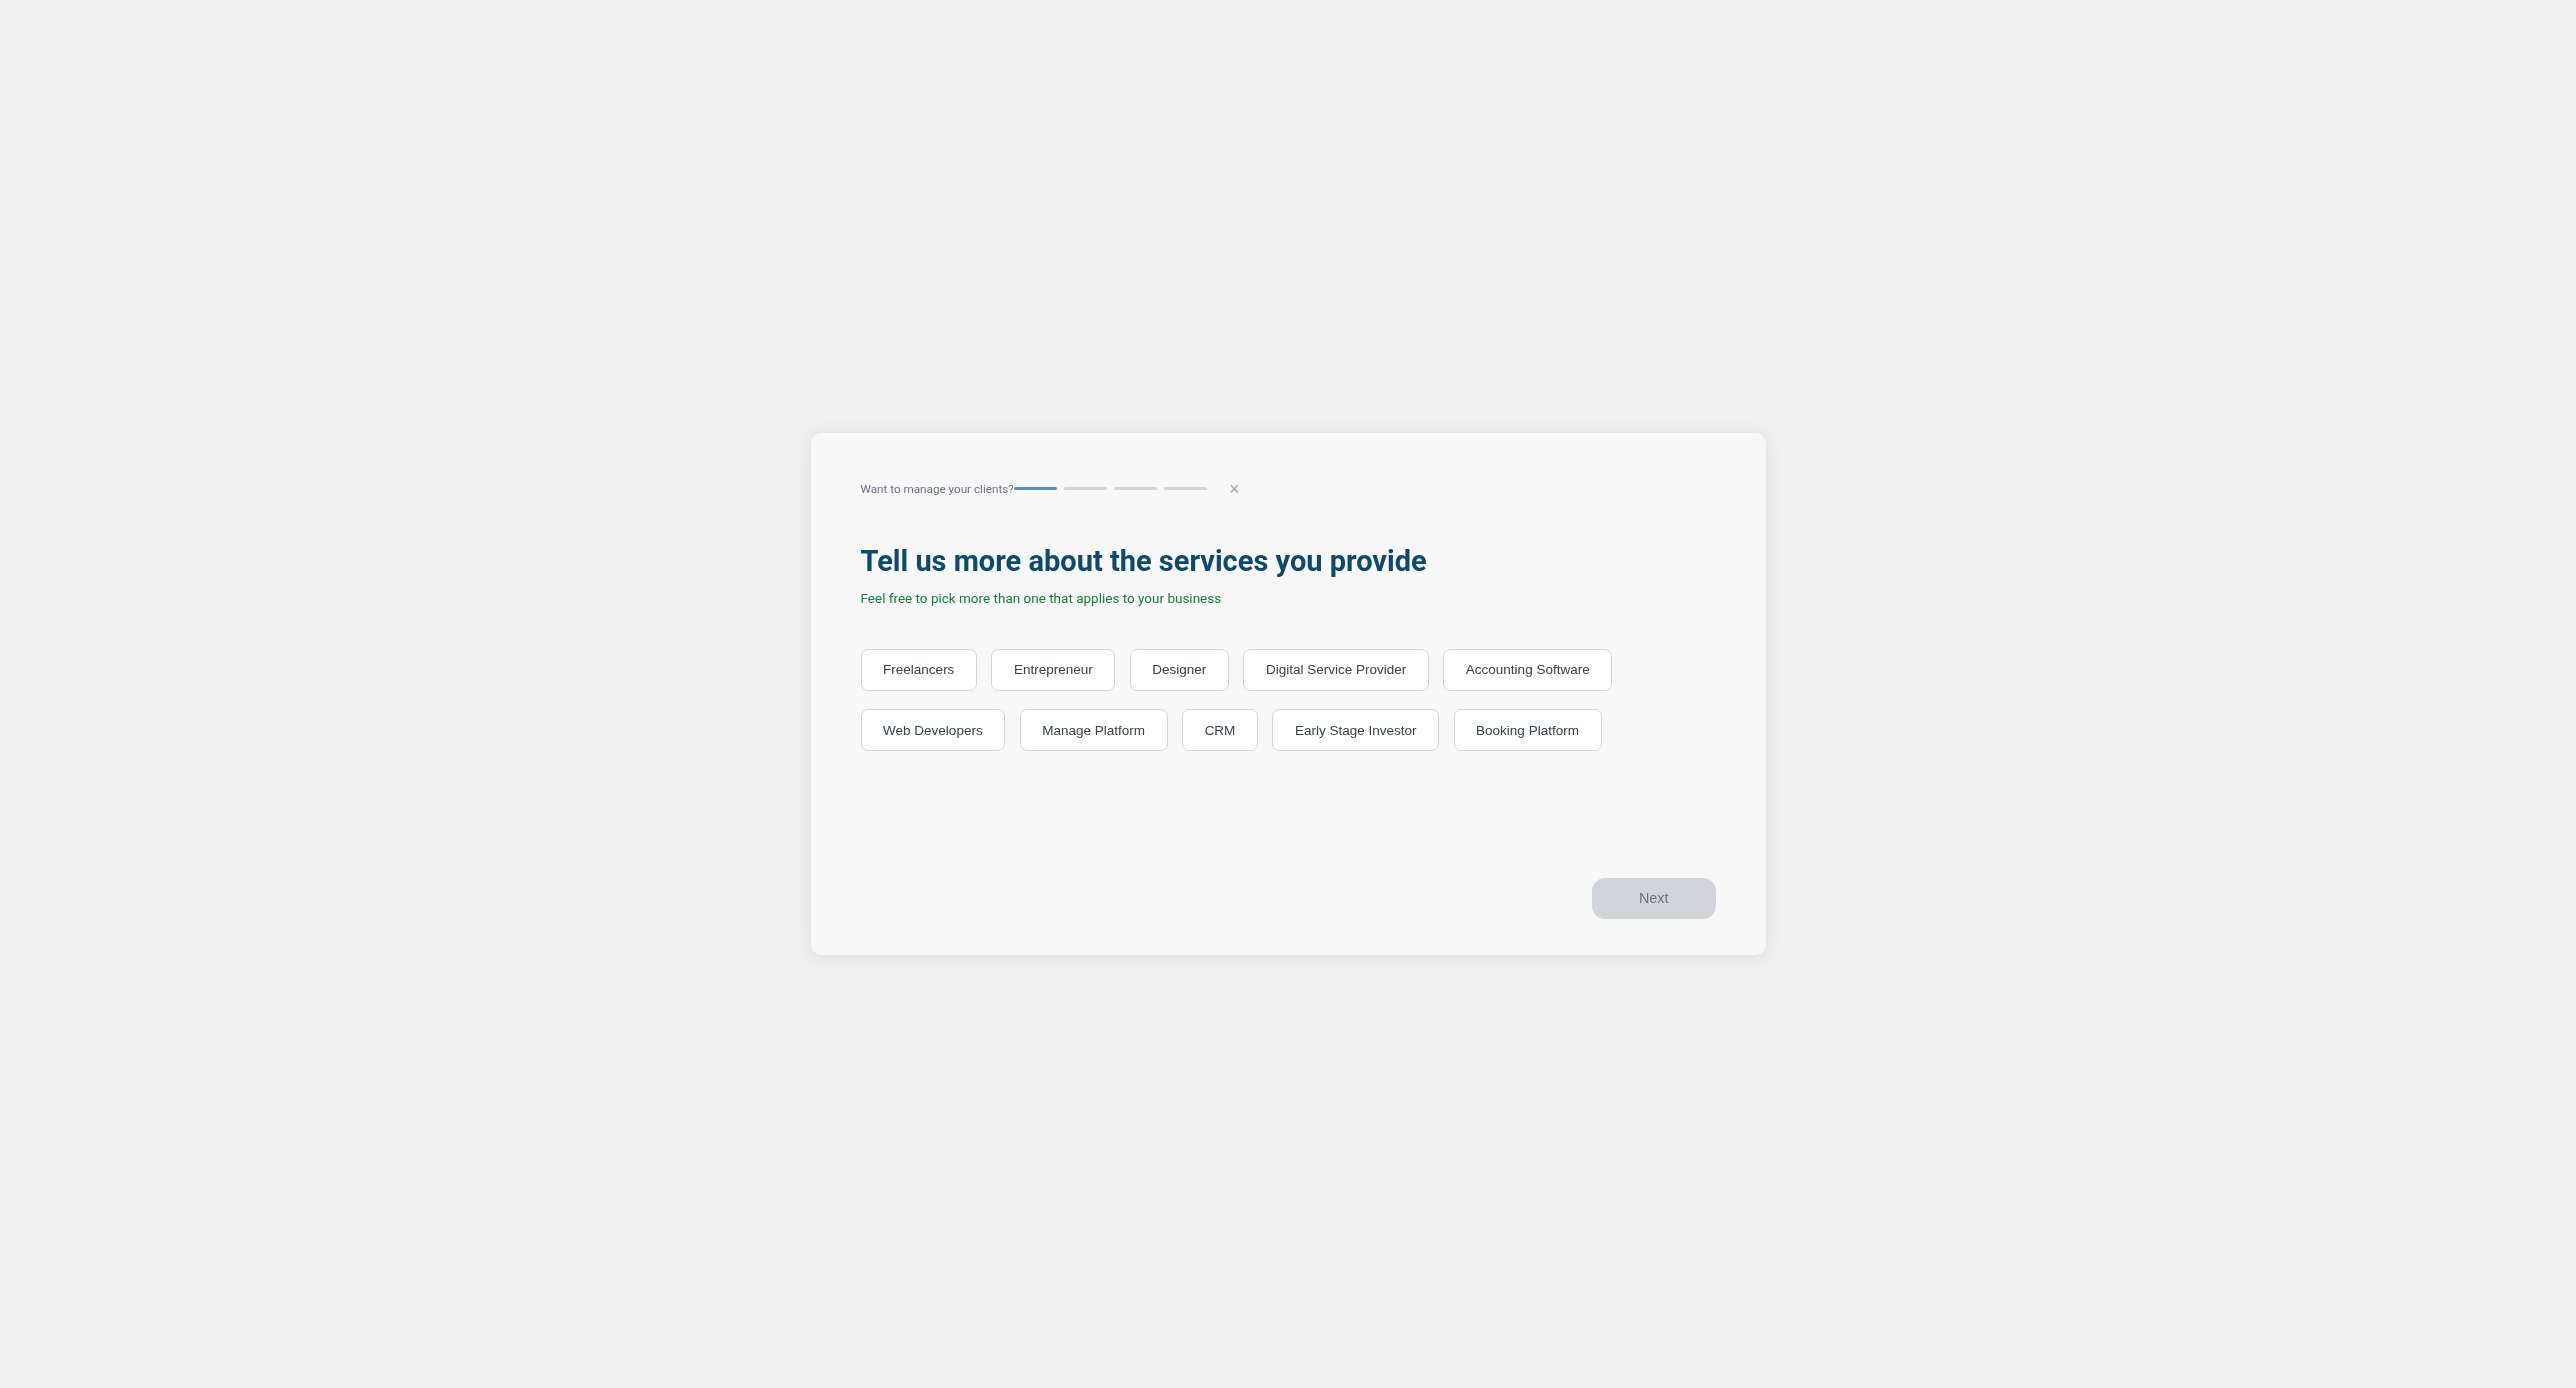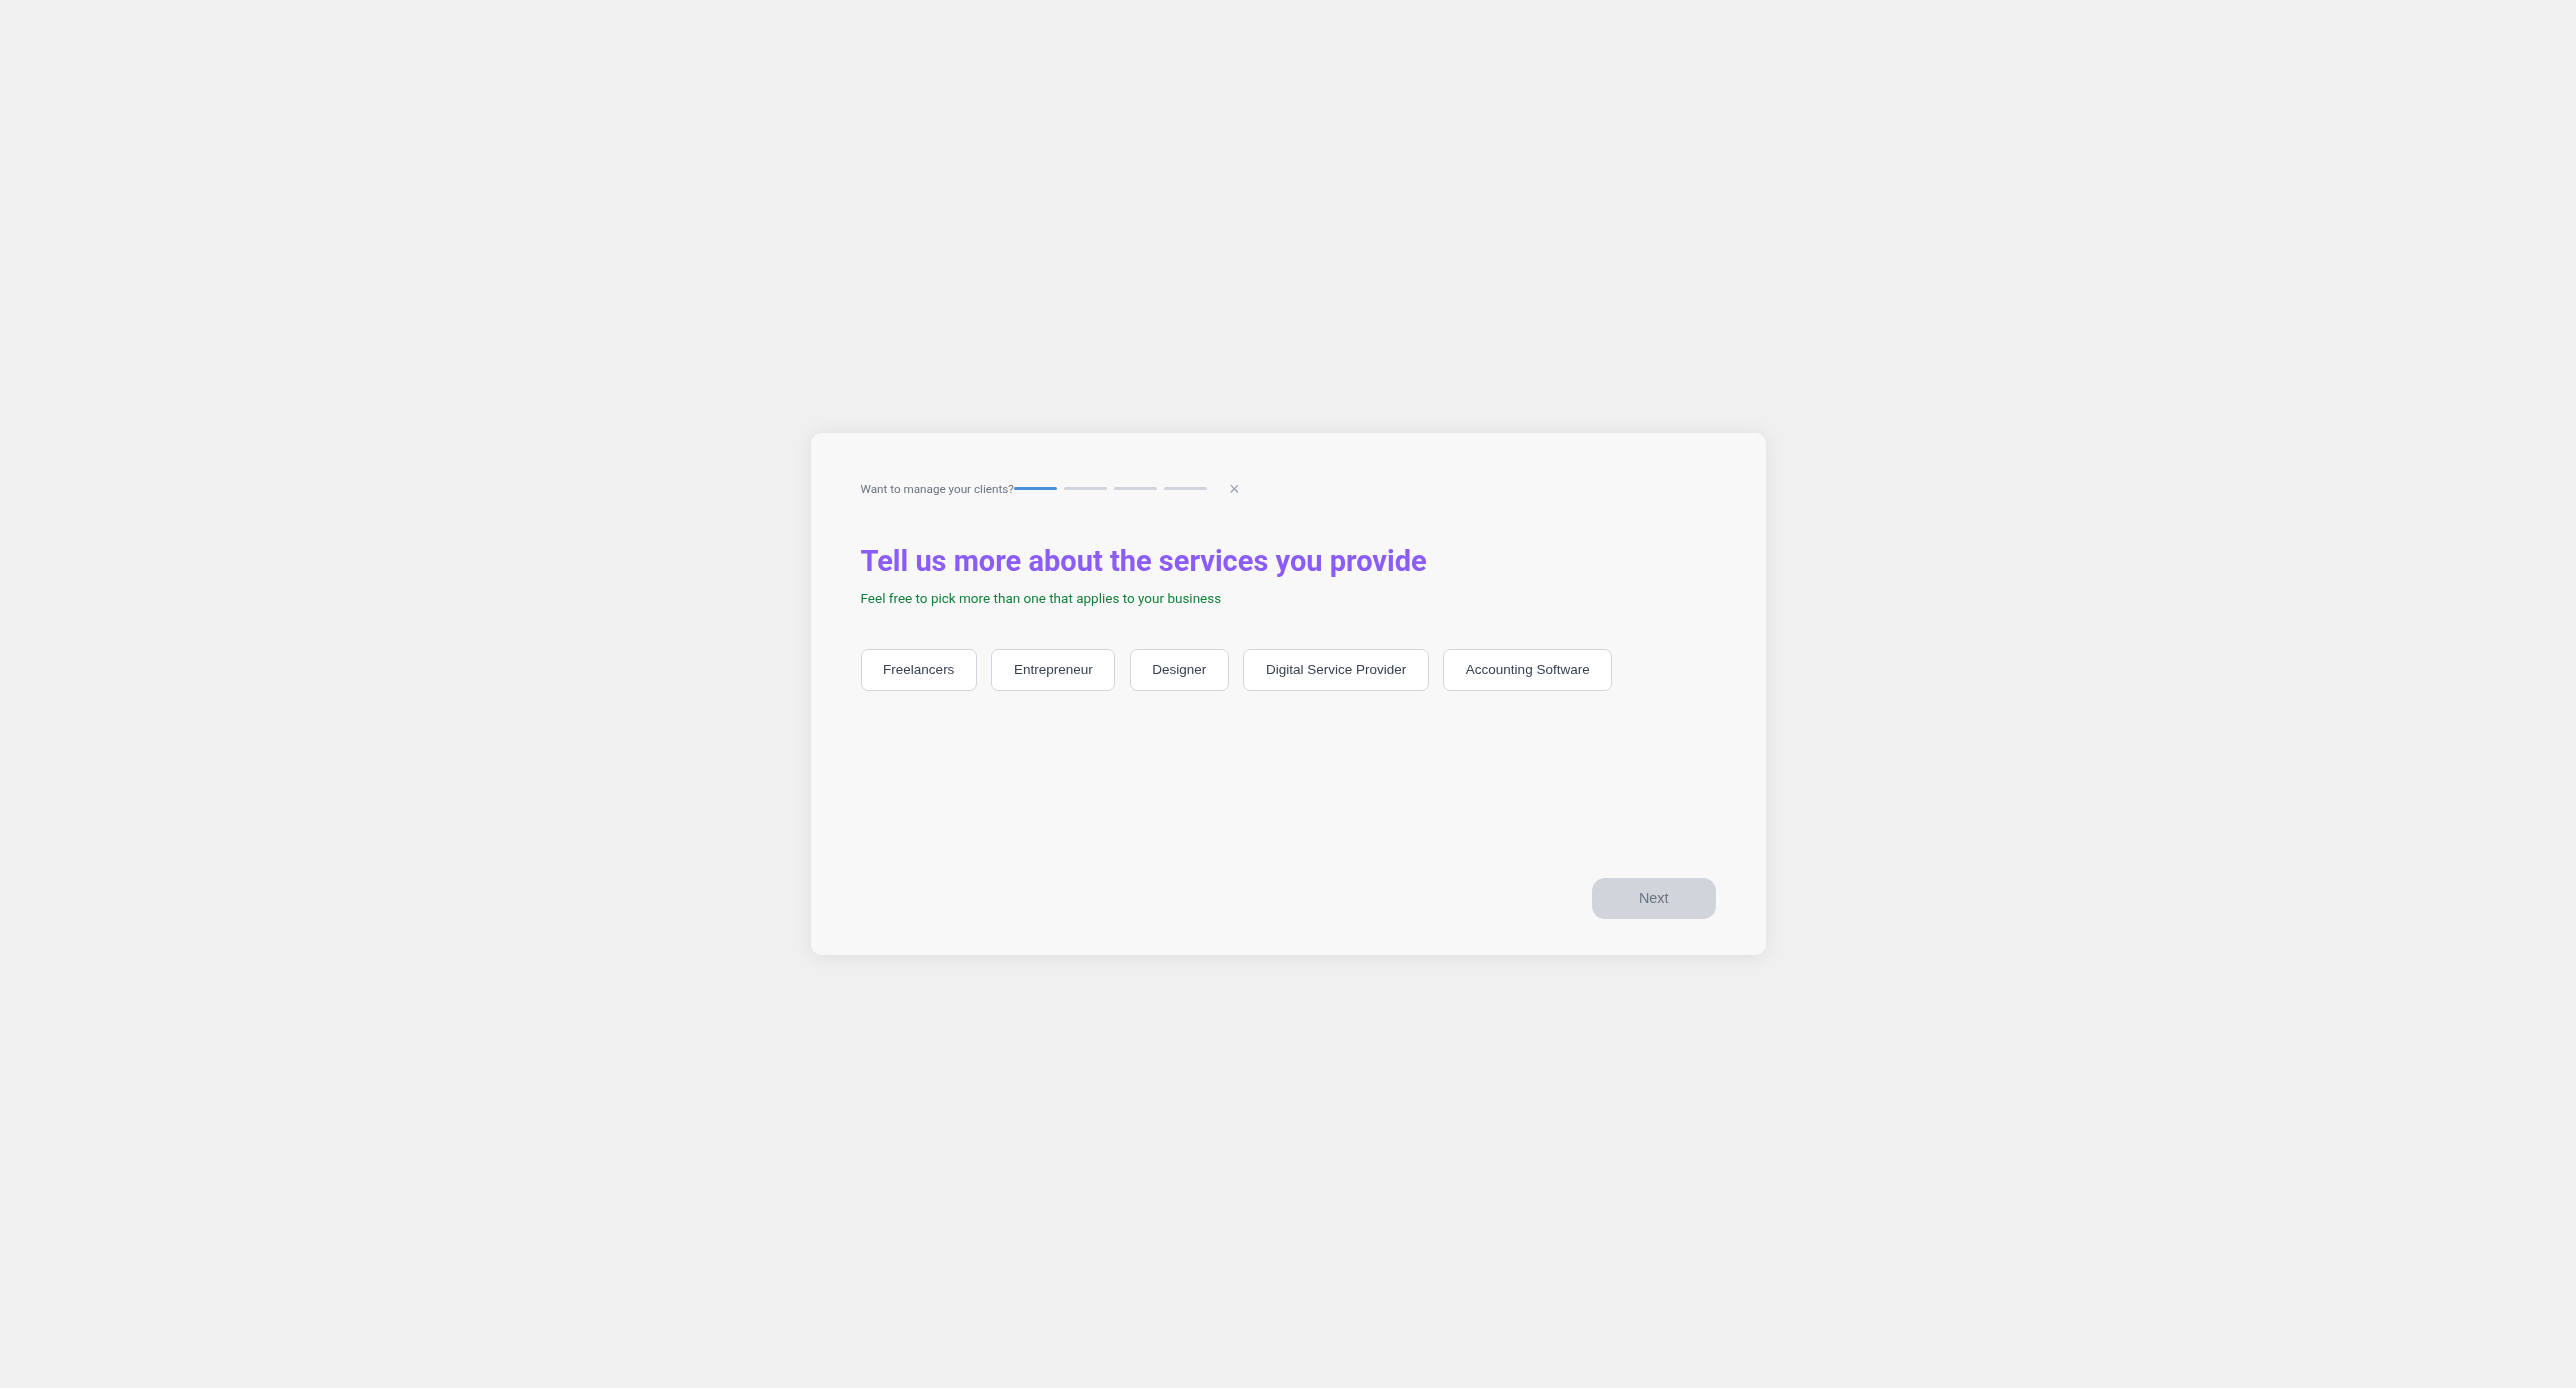--- a/index.html
+++ b/index.html
@@ -82,21 +82,21 @@
       padding: 3.6px;
       line-height: 1;
       display: flex;
       align-items: center;
       justify-content: center;
     }
 
     .main-title {
       font-size: 29px;
       font-weight: 700;
-      color: #8b5cf6;
+      color: #0c4a6e;
       margin-bottom: 10.8px;
       line-height: 1.2;
     }
 
     .subtitle {
       font-size: 13.5px;
       color: #15803d;
       margin-bottom: 43px;
     }
 
@@ -165,19 +165,26 @@
   <p class="subtitle">Feel free to pick more than one that applies to your business</p>
 
   <div class="tags-container">
     <div class="tags-row">
       <button class="tag-btn">Freelancers</button>
       <button class="tag-btn">Entrepreneur</button>
       <button class="tag-btn">Designer</button>
       <button class="tag-btn">Digital Service Provider</button>
       <button class="tag-btn">Accounting Software</button>
     </div>
+    <div class="tags-row">
+      <button class="tag-btn">Web Developers</button>
+      <button class="tag-btn">Manage Platform</button>
+      <button class="tag-btn">CRM</button>
+      <button class="tag-btn">Early Stage Investor</button>
+      <button class="tag-btn">Booking Platform</button>
+    </div>
   </div>
 
   <div class="footer">
     <button class="next-btn">Next</button>
   </div>
 </div>
 
 
 </body></html>

